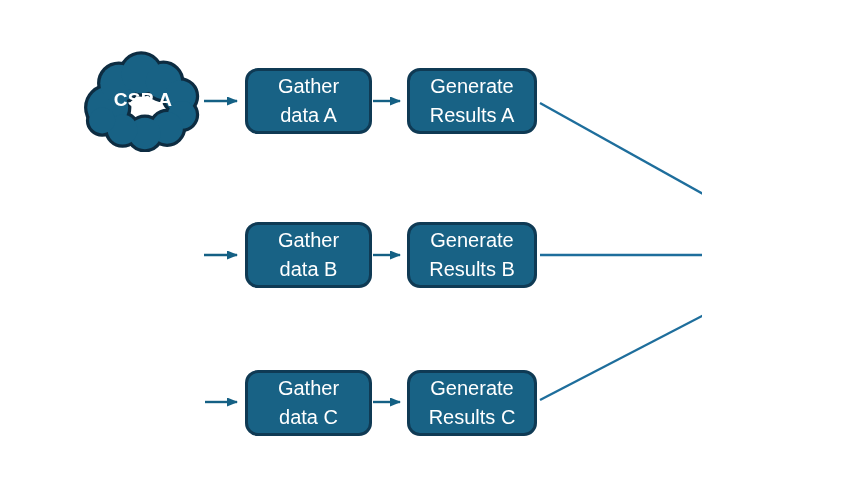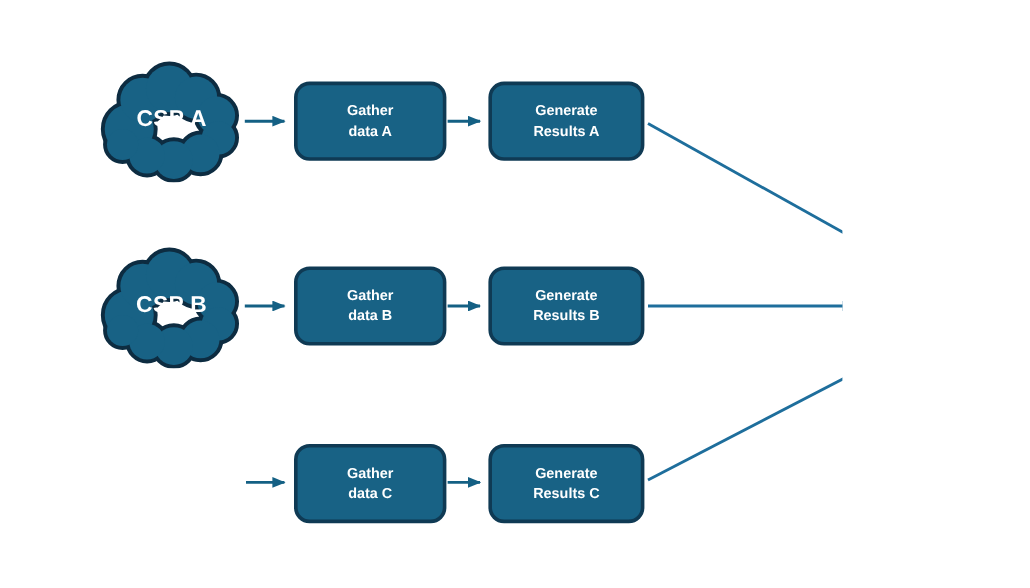--- a/index.html
+++ b/index.html
@@ -41,21 +41,21 @@
   .box{
     position:absolute;width:127px;height:66px;box-sizing:border-box;
     background:var(--node-fill);
     border:3px solid var(--node-border);
     border-radius:13px;
     display:flex;align-items:center;justify-content:center;
   }
   .box.generate{width:130px;justify-content:center;}
   .box-label{
     white-space:pre-line;text-align:center;
-    color:var(--label-text);font-size:12px;font-weight:bold;line-height:1.45;
+    color:var(--label-text);font-size:20px;font-weight:normal;line-height:1.45;
   }
   
   .cloud.row-a{left:78px;top:48px;}
   .cloud.row-b{left:78px;top:203px;}
   .cloud.row-c{left:80px;top:350px;}
   .box.gather.row-a{left:245px;top:68px;}
   .box.generate.row-a{left:407px;top:68px;}
   .box.gather.row-b{left:245px;top:222px;}
   .box.generate.row-b{left:407px;top:222px;}
   .box.gather.row-c{left:245px;top:370px;}
@@ -133,26 +133,20 @@
   </div>
   <div class="box gather row-a">
     <div class="box-label">Gather
 data A</div>
   </div>
   <div class="box generate row-a">
     <div class="box-label">Generate
 Results A</div>
   </div>
 
-  <div class="cloud row-b">
-    <svg viewBox="0 0 140 112">
-        <use href="#cloudShape"></use>
-      </svg>
-    <div class="cloud-label">CSP B</div>
-  </div>
   <div class="box gather row-b">
     <div class="box-label">Gather
 data B</div>
   </div>
   <div class="box generate row-b">
     <div class="box-label">Generate
 Results B</div>
   </div>
 
   <div class="box gather row-c">

